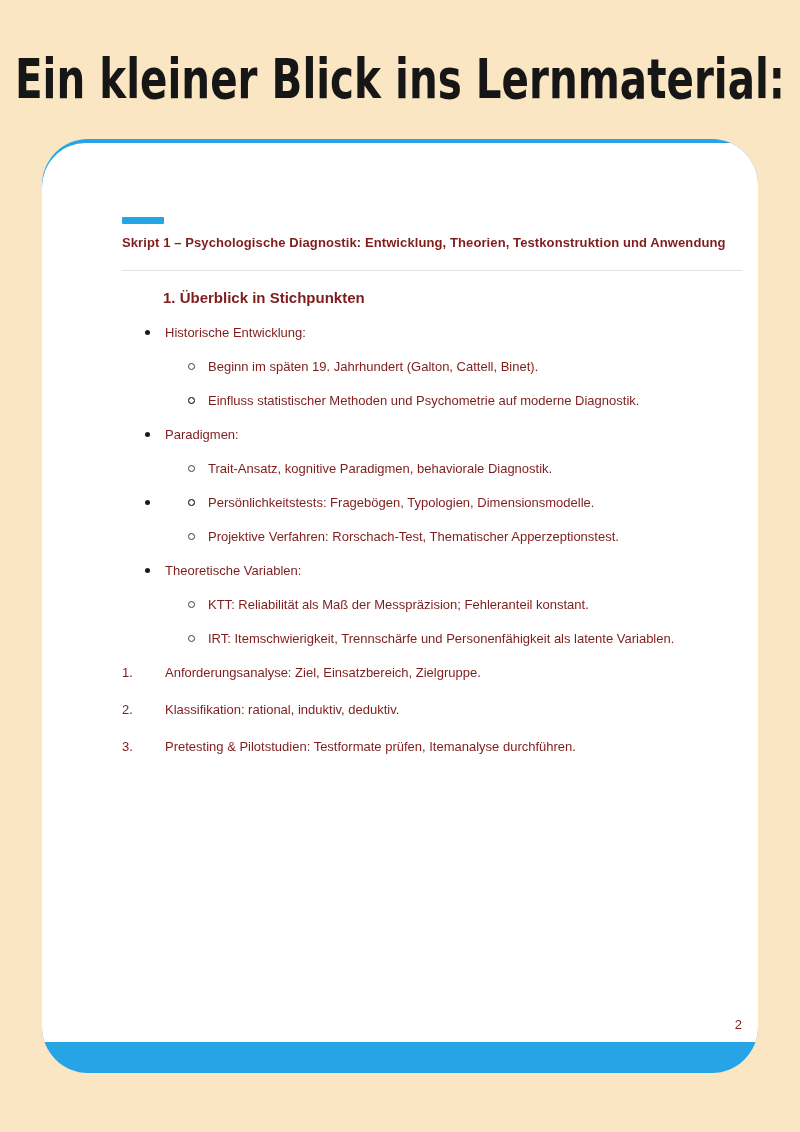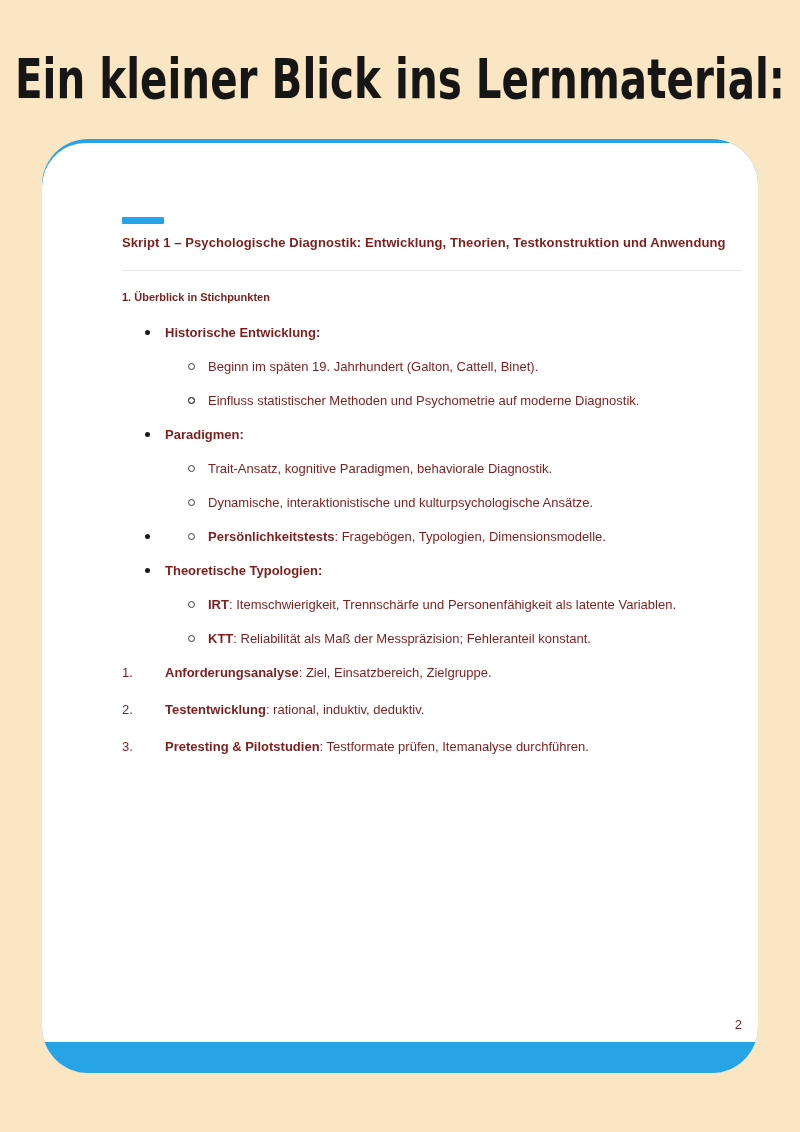--- a/index.html
+++ b/index.html
@@ -26,37 +26,37 @@
   .content { padding:74px 22px 0 80px; }
   .accent-bar {
     width:42px; height:7px; background:var(--accent,#27A4E6);
     margin-bottom:5px; border-radius:1px;
   }
   .doc-heading {
     font-weight:bold; font-size:13px; line-height:28px;
     max-width:605px; letter-spacing:0.1px;
   }
   .divider { height:1px; background:#E4E4E4; margin:13px 58px 14px 0; }
-  .section-title { font-weight:bold; font-size:11px; line-height:25px; margin-bottom:10px; }
+  .section-title { font-weight:bold; font-size:15px; line-height:25px; margin-bottom:10px;margin-left:41px; }
   .outline { font-size:13px; }
   .item { position:relative; line-height:25px; margin-bottom:9px; }
   .item.bullet { padding-left:43px; }
   .item.bullet .marker {
     position:absolute; left:23px; top:10px; width:5px; height:5px;
     background:#1B1B1B; border-radius:50%;
   }
   .item.sub { padding-left:86px; }
   .item.sub .marker {
     position:absolute; left:66px; top:9px; width:5px; height:5px;
     border:1.3px solid #3C3C3C; border-radius:50%; background:transparent;
     box-sizing:content-box;
   }
   .item.numbered { padding-left:43px; margin-bottom:12px; }
   .item.numbered .num { position:absolute; left:0; top:0; }
-  .lead { font-weight:bold; }
+  .lead { font-weight:normal; }
   .page-number { position:absolute; right:80px; bottom:10px; font-size:13px; }
 </style>
 </head>
 <body>
 
 <div class="stage" style="--bg: #FBE6C3; --accent: #27A4E6; color: #7f1d1d;">
 
   <div class="title-wrap">
     <svg width="800" height="84" viewBox="0 0 800 84">
       <text x="400" y="62" text-anchor="middle" textLength="770" lengthAdjust="spacingAndGlyphs" font-size="56">Ein kleiner Blick ins Lernmaterial:</text>
@@ -75,28 +75,29 @@
 
         <div class="section-title">1. Überblick in Stichpunkten</div>
 
         <div class="outline">
             <div class="item bullet"><span class="marker"></span><span class="lead">Historische Entwicklung:</span></div>
             <div class="item sub"><span class="marker"></span><span>Beginn im späten 19. Jahrhundert (Galton, Cattell, Binet).</span></div>
             <div class="item sub"><span class="marker"></span></div>
             <div class="item sub"><span class="marker"></span><span>Einfluss statistischer Methoden und Psychometrie auf moderne Diagnostik.</span></div>
             <div class="item bullet"><span class="marker"></span><span class="lead">Paradigmen:</span></div>
             <div class="item sub"><span class="marker"></span><span>Trait-Ansatz, kognitive Paradigmen, behaviorale Diagnostik.</span></div>
-            <div class="item sub"><span class="marker"></span><span>Dynamische, interaktionistische und kulturpsychologische Ansätze.</span></div>
+            <div class="item sub"><span class="marker"></span></div>
             <div class="item bullet"><span class="marker"></span></div>
             <div class="item sub"><span class="marker"></span><span class="lead">Persönlichkeitstests</span><span>: Fragebögen, Typologien, Dimensionsmodelle.</span></div>
-            <div class="item bullet"><span class="marker"></span><span class="lead">Theoretische Typologien:</span></div>
+            <div class="item sub"><span class="marker"></span><span class="lead">Projektive Verfahren</span><span>: Rorschach-Test, Thematischer Apperzeptionstest.</span></div>
+            <div class="item bullet"><span class="marker"></span><span class="lead">Theoretische Variablen:</span></div>
+            <div class="item sub"><span class="marker"></span><span class="lead">KTT</span><span>: Reliabilität als Maß der Messpräzision; Fehleranteil konstant.</span></div>
             <div class="item sub"><span class="marker"></span><span class="lead">IRT</span><span>: Itemschwierigkeit, Trennschärfe und Personenfähigkeit als latente Variablen.</span></div>
-            <div class="item sub"><span class="marker"></span><span class="lead">KTT</span><span>: Reliabilität als Maß der Messpräzision; Fehleranteil konstant.</span></div>
             <div class="item numbered"><span class="num">1.</span><span class="lead">Anforderungsanalyse</span><span>: Ziel, Einsatzbereich, Zielgruppe.</span></div>
-            <div class="item numbered"><span class="num">2.</span><span class="lead">Testentwicklung</span><span>: rational, induktiv, deduktiv.</span></div>
+            <div class="item numbered"><span class="num">2.</span><span class="lead">Klassifikation</span><span>: rational, induktiv, deduktiv.</span></div>
             <div class="item numbered"><span class="num">3.</span><span class="lead">Pretesting &amp; Pilotstudien</span><span>: Testformate prüfen, Itemanalyse durchführen.</span></div>
           </div>
 
       </div>
 
       <div class="page-number">2</div>
     </div>
   </div>
 
 </div>

